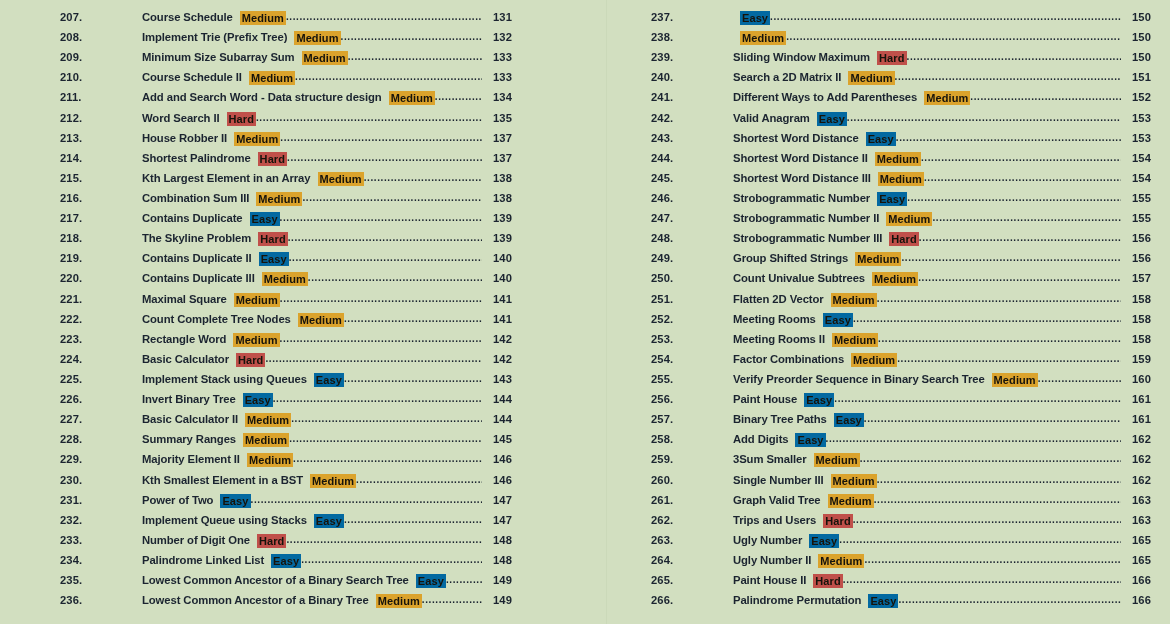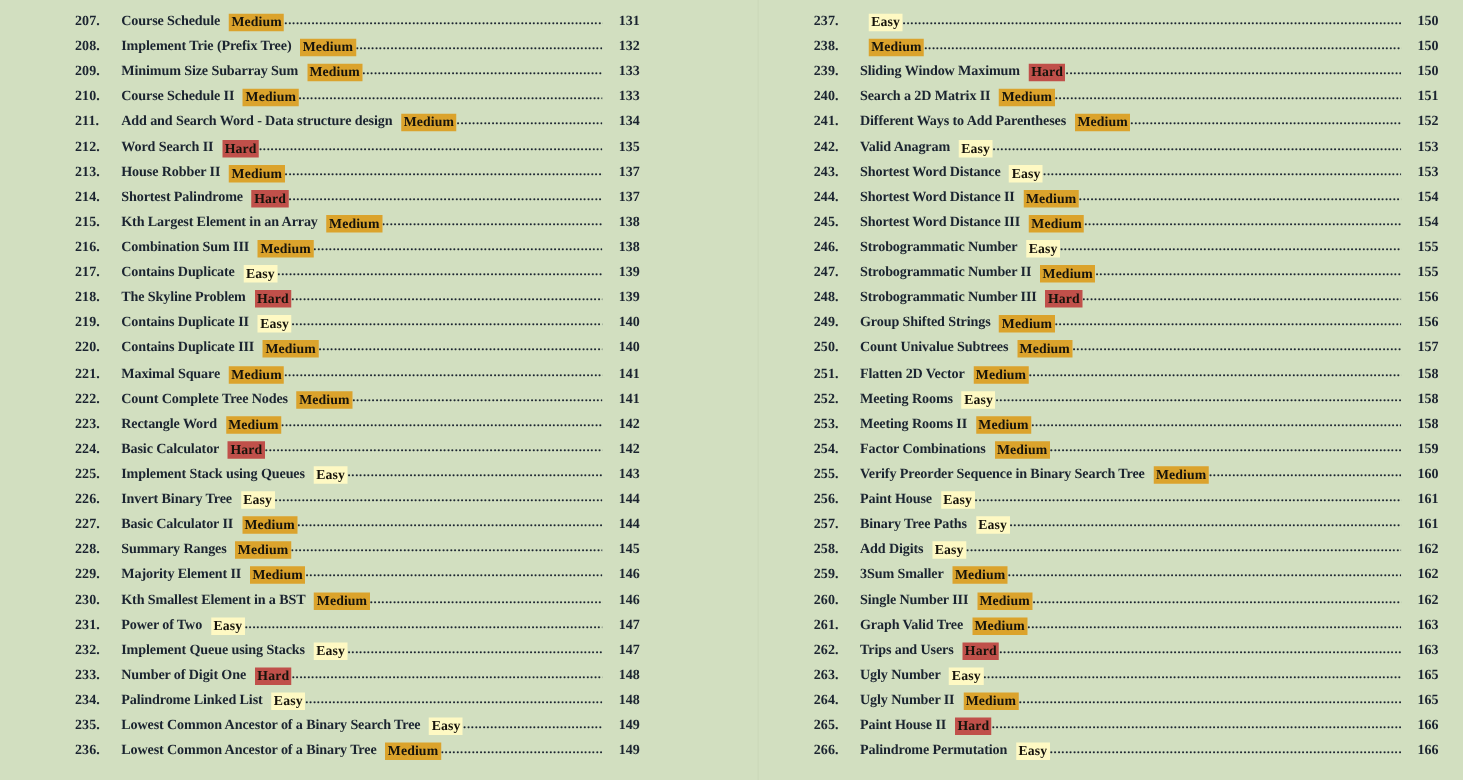--- a/index.html
+++ b/index.html
@@ -13,21 +13,20 @@
     background: #d2dfc0;
     font-family: "Liberation Sans", "DejaVu Sans", sans-serif;
     overflow: hidden;
   }
 
   #page {
     position: relative;
     width: 1170px;
     height: 624px;
     background: #d2dfc0;
-    font-family: Liberation Serif, serif;
   }
 
   
   #gutter-separator {
     position: absolute;
     left: 606px;
     top: 0;
     width: 1px;
     height: 624px;
     background: #cbd9b9;
@@ -79,20 +78,21 @@
     letter-spacing: 0.1px;
   }
 
   .row-body {
     flex: 1 1 auto;
     display: flex;
     align-items: baseline;
     min-width: 0;
     overflow: hidden;
     position: relative;
+    margin-left: 45px;
   }
 
   .row-title {
     flex: 0 0 auto;
     color: #1b2430;
     font-size: 11.3px;
     font-weight: bold;
     letter-spacing: -0.1px;
   }
 
@@ -102,21 +102,21 @@
     margin-left: 7px;
     padding: 1px 2px 1px 2px;
     font-size: 11px;
     font-weight: bold;
     color: #16130b;
     letter-spacing: 0.1px;
     line-height: 12px;
     position: relative;
     top: 1px;
   }
-  .badge.easy   { background: #fef9c3; }
+  .badge.easy   { background: #0369a1; }
   .badge.medium { background: #dba32c; }
   .badge.hard   { background: #c0504a; }
 
   .leader {
     flex: 1 1 auto;
     min-width: 0;
     overflow: hidden;
     color: #1b2430;
     font-size: 10px;
     letter-spacing: 0.6px;

